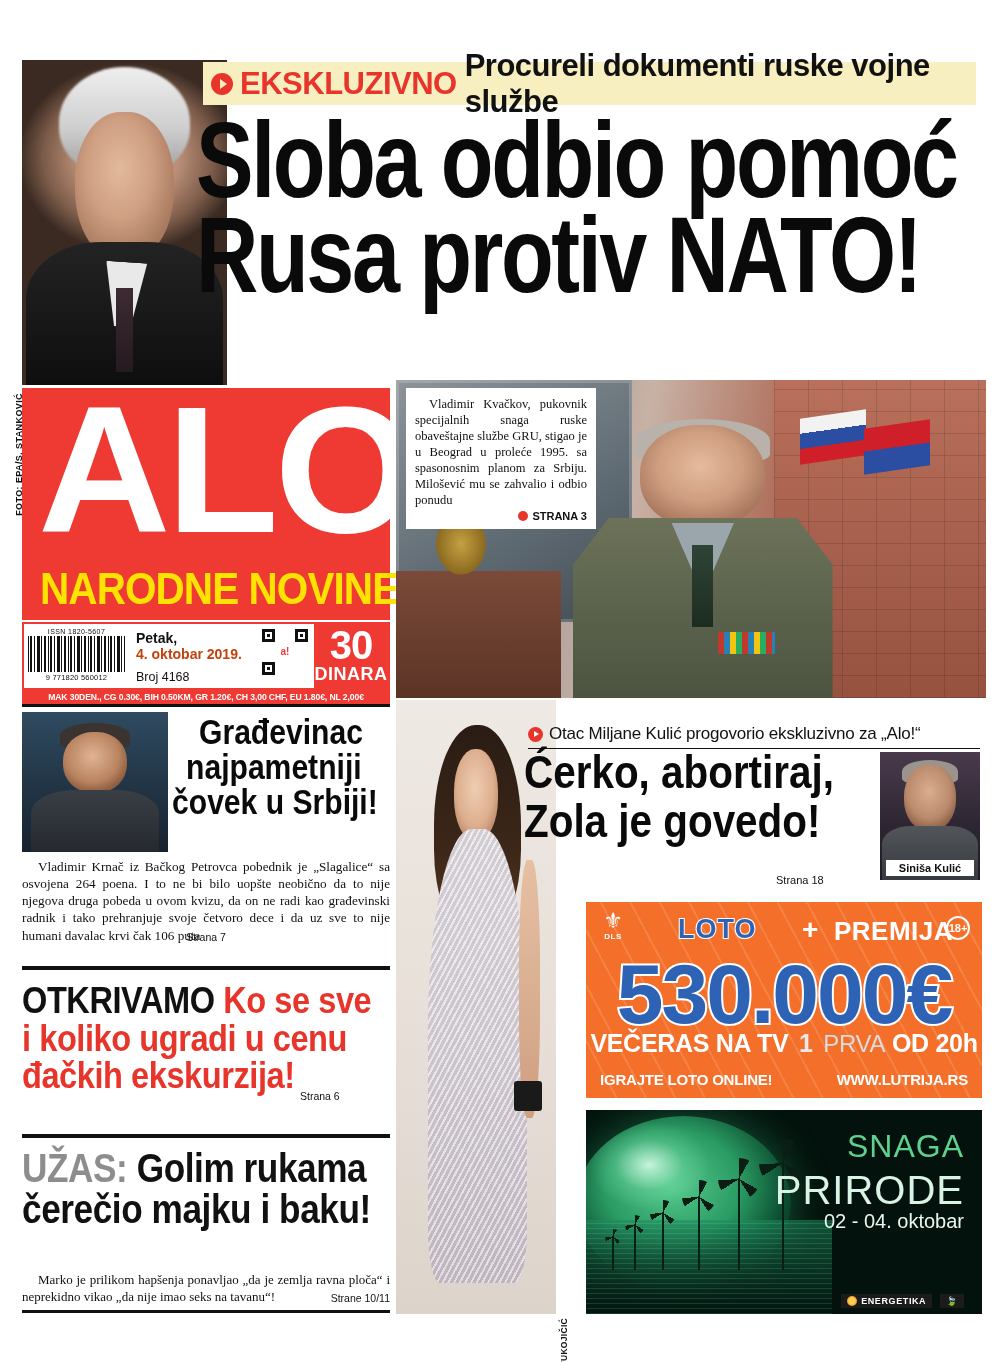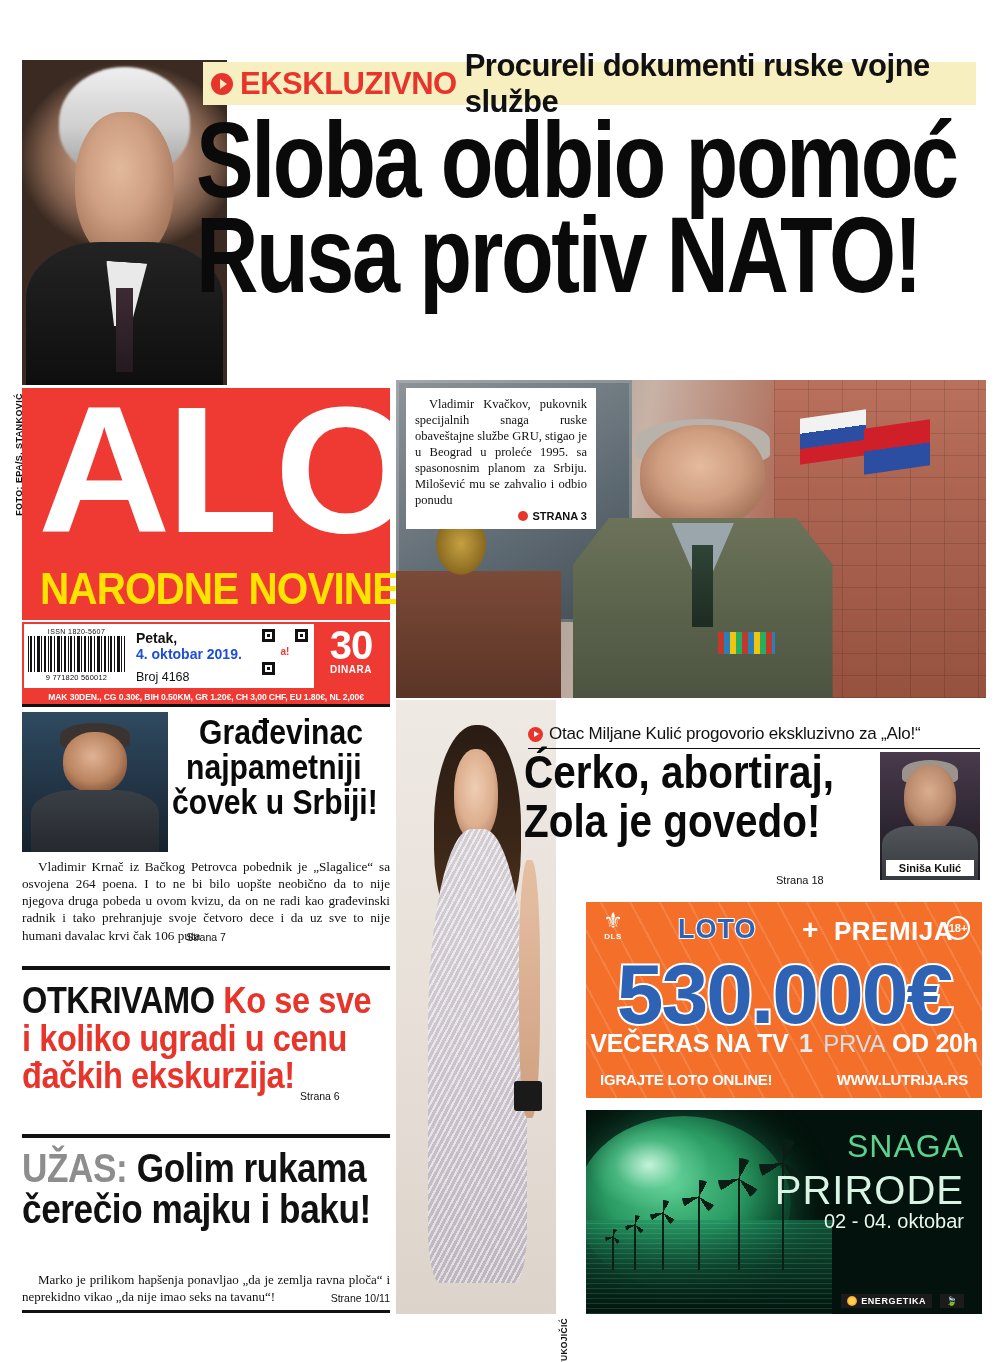--- a/index.html
+++ b/index.html
@@ -115,40 +115,40 @@
   #barcode-block .issn{ font-size:7px; letter-spacing:.4px; text-align:center; color:#111;}
   #barcode-block .bars{ height:36px; margin-top:1px;
     background:repeating-linear-gradient(90deg,
       #111 0 1px, #fff 1px 2px, #111 2px 4px, #fff 4px 6px,
       #111 6px 7px, #fff 7px 9px, #111 9px 12px, #fff 12px 13px,
       #111 13px 14px, #fff 14px 16px, #111 16px 18px, #fff 18px 20px);
   }
   #barcode-block .bnum{ font-size:7.5px; letter-spacing:.2px; text-align:center; margin-top:1px; color:#111;}
   #date-block{ flex:1; padding:6px 4px 0 8px; }
   #date-block .d1{ font-size:14px; font-weight:bold; color:#111; line-height:1.15;}
-  #date-block .d2{ font-size:14px; font-weight:bold; color:#1d4ed8; line-height:1.15;}
+  #date-block .d2{ font-size:14px; font-weight:bold; color:#c2410c; line-height:1.15;}
   #date-block .d3{ font-size:12.5px; color:#111; margin-top:8px;}
   #qr-block{ width:52px; padding-top:5px; }
   #qr{ width:46px;height:46px; position:relative; background:#fff;
        background-image:
          repeating-linear-gradient(90deg,#111 0 2px,#fff 2px 4px),
          repeating-linear-gradient(0deg,#111 0 2px,#fff 2px 4px);
        background-blend-mode:screen;
   }
   #qr .fp{ position:absolute; width:13px;height:13px;border:3px solid #111;background:#fff;}
   #qr .fp:after{content:"";position:absolute;inset:2px;background:#111;}
   #qr .fp.tl{left:0;top:0;} #qr .fp.tr{right:0;top:0;} #qr .fp.bl{left:0;bottom:0;}
   #qr .alo-chip{
     position:absolute; left:16px; top:16px; width:14px;height:14px;background:#fff;
     border:1px solid #fff; display:flex;align-items:center;justify-content:center;
     color:#ee3a33; font-weight:bold; font-size:10px; line-height:1;
   }
   #price-block{ width:74px; background:#ee3a33; color:#fff; text-align:center; padding-top:2px;}
   #price-block .num{ font-size:40px; font-weight:bold; line-height:.95; letter-spacing:-1px;}
-  #price-block .cur{ font-size:10px; font-weight:bold; letter-spacing:.5px;}
+  #price-block .cur{ font-size:18px; font-weight:bold; letter-spacing:.5px;}
   #pricestrip{ left:22px; top:690px; width:368px; height:14px; background:#ee3a33;
                color:#fff; font-size:8.6px; font-weight:bold; letter-spacing:-.1px;
                display:flex;align-items:center;justify-content:center; white-space:nowrap;}
 
   
   #kvackov{ left:396px; top:380px; width:590px; height:318px; overflow:hidden; }
   #kvackov .scene{ position:absolute; inset:0;
     background:linear-gradient(100deg,#6f6f74 0%, #8f8d8b 18%, #c8b2a6 40%, #b0705c 62%, #9e5f4b 100%); }
   #kvackov .glass{ position:absolute; left:0; top:0; width:40%; height:76%;
     background:linear-gradient(150deg,#8d949a,#5e6a72 60%,#424b52);

